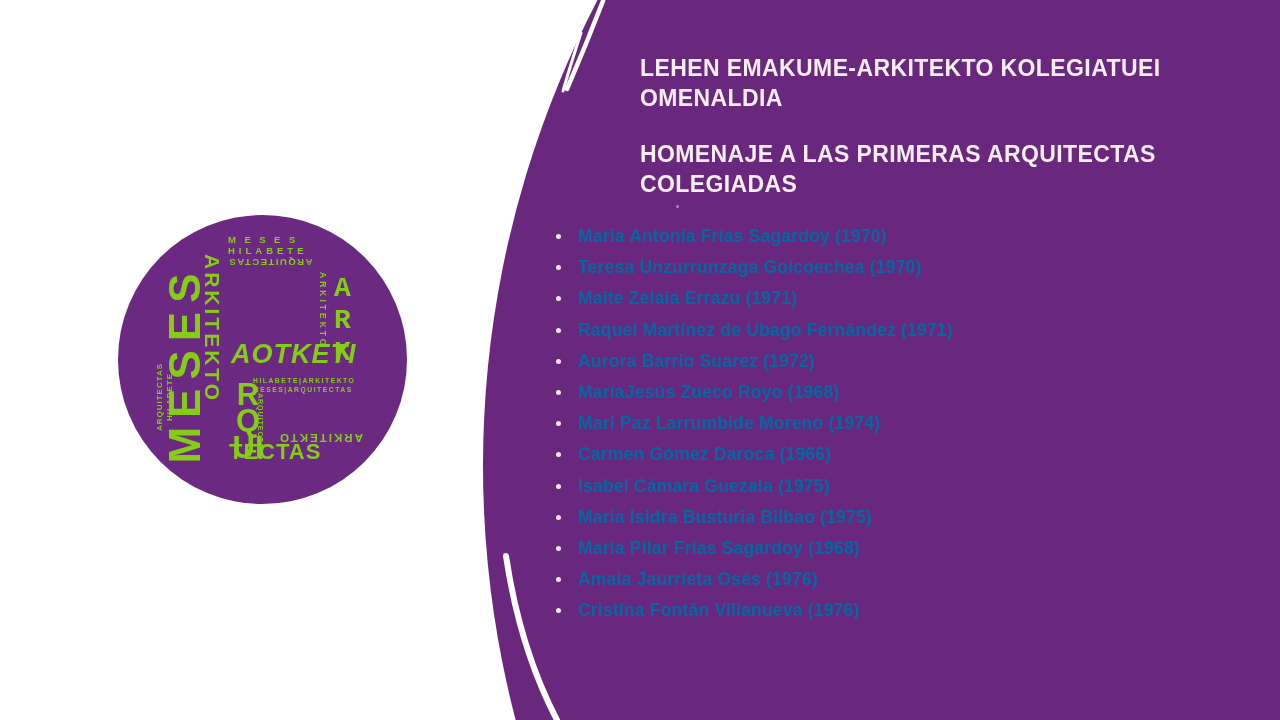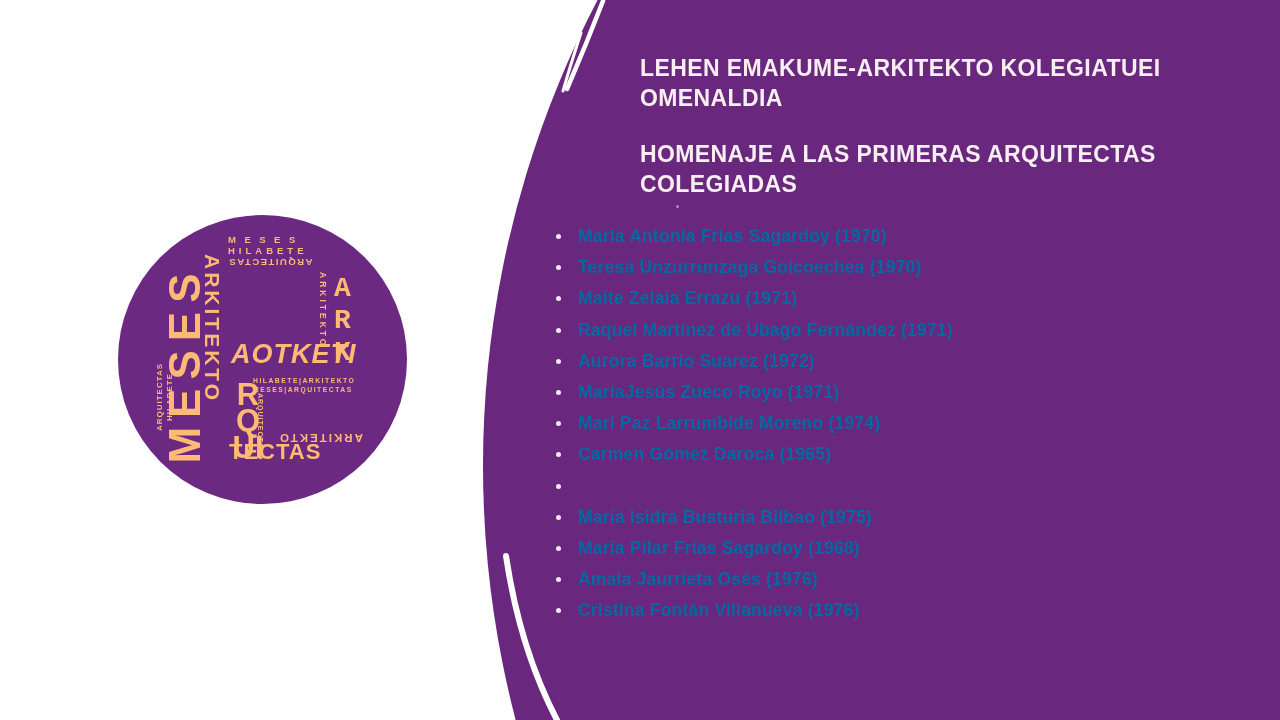--- a/index.html
+++ b/index.html
@@ -30,21 +30,21 @@
     position:absolute;left:556px;top:228px;margin:0;padding:0;list-style:none;
   }
   .honorees li{
     display:flex;align-items:center;height:17px;margin-bottom:14.2px;
     font-size:17.5px;font-weight:bold;color:#0369a1;letter-spacing:.2px;white-space:nowrap;
   }
   .dot{width:5px;height:5px;border-radius:50%;background:#F3E9EF;margin-right:17px;flex:none;}
   
   .logo{
     position:absolute;left:118px;top:215px;width:289px;height:289px;border-radius:50%;
-    background:#6B2981;color:#fdba74;font-weight:bold;
+    background:#6B2981;color:#84cc16;font-weight:bold;
   }
   .lg{position:absolute;white-space:nowrap;line-height:1;}
   .vrl{writing-mode:vertical-rl;}
   .stack{word-break:break-all;white-space:normal;width:1.1em;text-align:left;}
   .lg-top1{left:110px;top:20px;font-size:9.5px;letter-spacing:8.5px;}
   .lg-top2{left:110px;top:31px;font-size:9.5px;letter-spacing:4px;}
   .lg-top3{left:110px;top:42px;font-size:9.5px;letter-spacing:1.5px;display:inline-block;transform:rotate(180deg);}
   .lg-rsv{left:200px;top:57px;font-size:8.5px;letter-spacing:3px;height:105px;}
   .lg-ark{left:216px;top:58px;font-size:28px;line-height:1.14;font-family:Liberation Mono, monospace;}
   .lg-meses{left:-41px;top:127px;width:215px;text-align:center;font-size:44px;letter-spacing:9px;transform:rotate(-90deg);}
@@ -117,32 +117,33 @@
     <li>
         <span class="dot"></span>
         <span>Raquel Martínez de Ubago Fernández (1971)</span>
       </li>
     <li>
         <span class="dot"></span>
         <span>Aurora Barrio Suarez (1972)</span>
       </li>
     <li>
         <span class="dot"></span>
-        <span>MaríaJesús Zueco Royo (1971)</span>
+        <span>MaríaJesús Zueco Royo (1968)</span>
       </li>
     <li>
         <span class="dot"></span>
         <span>Mari Paz Larrumbide Moreno (1974)</span>
       </li>
     <li>
         <span class="dot"></span>
-        <span>Carmen Gómez Daroca (1965)</span>
+        <span>Carmen Gómez Daroca (1966)</span>
       </li>
     <li>
         <span class="dot"></span>
+        <span>Isabel Cámara Guezala (1975)</span>
       </li>
     <li>
         <span class="dot"></span>
         <span>María Isidra Busturia Bilbao (1975)</span>
       </li>
     <li>
         <span class="dot"></span>
         <span>María Pilar Frías Sagardoy (1968)</span>
       </li>
     <li>

